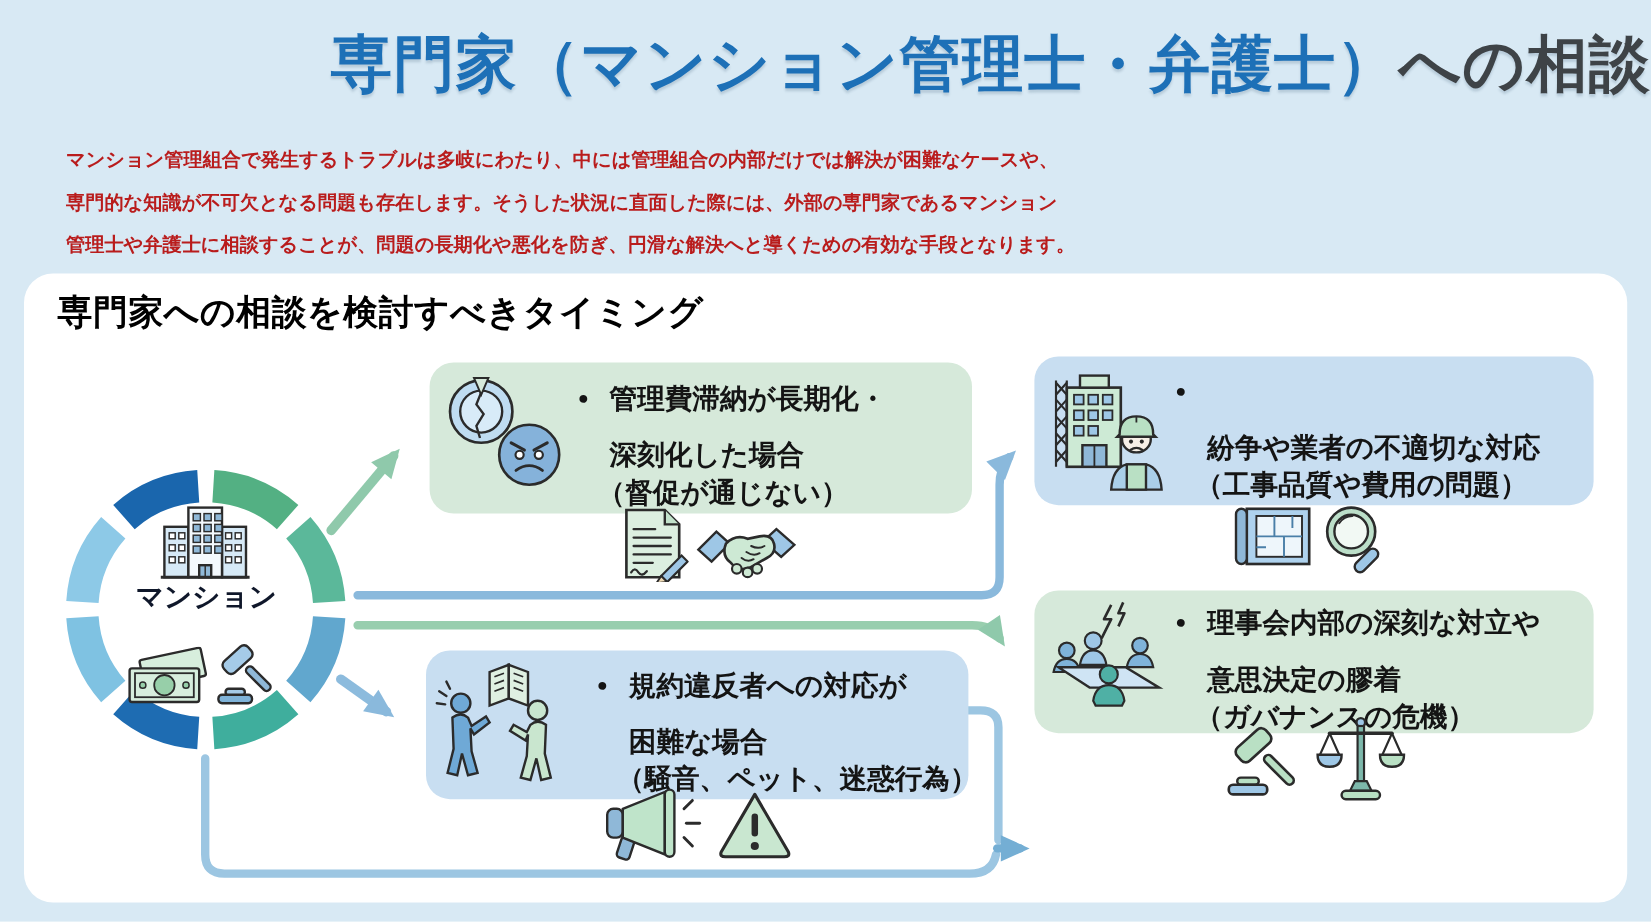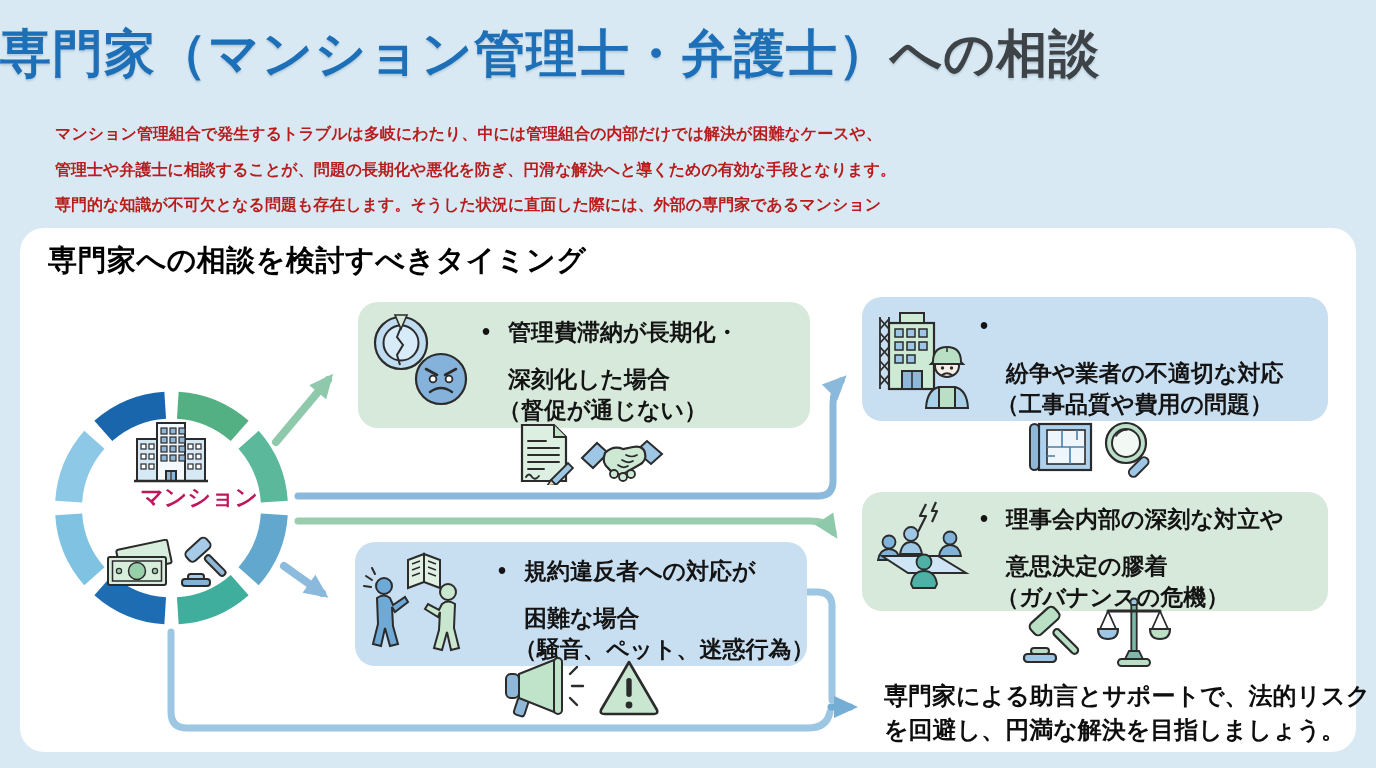--- a/index.html
+++ b/index.html
@@ -9,21 +9,21 @@
     background:#d8e9f4;
     position:relative;
     overflow:hidden;
     font-weight:700;
   }
   #stage { position:absolute; inset:0; width:1376px; height:768px; }
 
   
   .title {
     position:absolute; left:0; top:20px; width:1376px;
-    text-align:left; font-size:51px; font-weight:700;
+    text-align:right; font-size:51px; font-weight:700;
     letter-spacing:1px; white-space:nowrap;
     text-shadow:0 2px 2px rgba(40,70,100,.18);
   }
   .title .accent { color:#1d70b7; }
   .title .rest  { color:#3e4347; }
   .intro {
     position:absolute; left:55px; top:116px; width:1290px;
     font-size:16px; line-height:35.5px; color:#b91c1c;
   }
 
@@ -34,22 +34,22 @@
   }
   .card-heading {
     position:absolute; left:48px; top:241px;
     font-size:29px; color:#000000; letter-spacing:.5px;
   }
 
   
   svg.overlay { position:absolute; inset:0; width:1376px; height:768px; }
 
   
-  .hub-label { position:absolute; left:86px; width:172px; text-align:right;
-    font-size:23px; color:#be185d; line-height:26px; }
+  .hub-label { position:absolute; left:86px; width:172px; text-align:center;
+    font-size:23px; color:#0f172a; line-height:26px; }
   .hub-l1 { top:484px; } .hub-l2 { top:511px; }
   .abs { position:absolute; }
 
   
   .case-box { position:absolute; border-radius:20px; }
   .tone-green { background:#d6e9da; }
   .tone-blue  { background:#c8def1; }
   .case-text { position:absolute; font-size:23px; line-height:31px; color:#141414; white-space:nowrap; }
   .case-text .row { display:flex; }
   .case-text .bullet { width:26px; }
@@ -65,22 +65,22 @@
 <body>
 
 <div id="stage">
 
   <div class="title">
     <span class="accent">専門家（マンション管理士・弁護士）</span><span class="rest">への相談</span>
   </div>
 
   <div class="intro">
     <div>マンション管理組合で発生するトラブルは多岐にわたり、中には管理組合の内部だけでは解決が困難なケースや、</div>
+    <div>専門的な知識が不可欠となる問題も存在します。そうした状況に直面した際には、外部の専門家であるマンション</div>
     <div>管理士や弁護士に相談することが、問題の長期化や悪化を防ぎ、円滑な解決へと導くための有効な手段となります。</div>
-    <div>専門的な知識が不可欠となる問題も存在します。そうした状況に直面した際には、外部の専門家であるマンション</div>
   </div>
 
   <div class="card"></div>
   <div class="card-heading">専門家への相談を検討すべきタイミング</div>
 
   <svg class="overlay" viewBox="0 0 1376 768">
     <defs>
       <marker id="mGreen" markerUnits="userSpaceOnUse" markerWidth="28" markerHeight="26" refX="18" refY="13" orient="auto">
         <path d="M 2 2 L 26 13 L 2 24 Z" fill="#8fc9ab"></path>
       </marker>
@@ -376,18 +376,14 @@
     <rect x="35.3" y="9" width="5.4" height="46" fill="#7db8ab" stroke="#2b2b2b" stroke-width="1.8"></rect>
     <path d="M 12 15 H 64" stroke="#2b2b2b" stroke-width="3" stroke-linecap="round"></path>
     <path d="M 12 15 L 4 33 M 12 15 L 20 33" stroke="#2b2b2b" stroke-width="1.8"></path>
     <path d="M 2 33 H 22 Q 22 43 12 43 Q 2 43 2 33 Z" fill="#9ec7e6" stroke="#2b2b2b" stroke-width="2"></path>
     <path d="M 64 15 L 56 33 M 64 15 L 72 33" stroke="#2b2b2b" stroke-width="1.8"></path>
     <path d="M 54 33 H 74 Q 74 43 64 43 Q 54 43 54 33 Z" fill="#b9e0c4" stroke="#2b2b2b" stroke-width="2"></path>
     <polygon points="33,55 43,55 47,63 29,63" fill="#7db8ab" stroke="#2b2b2b" stroke-width="1.8"></polygon>
     <rect x="22" y="63" width="32" height="7" rx="3.5" fill="#b9e0c4" stroke="#2b2b2b" stroke-width="2"></rect>
   </svg>
 
-  <div class="footer-note">
-    <div>専門家による助言とサポートで、法的リスク</div>
-    <div>を回避し、円満な解決を目指しましょう。</div>
-  </div>
 
 </div>
 
 </body></html>

